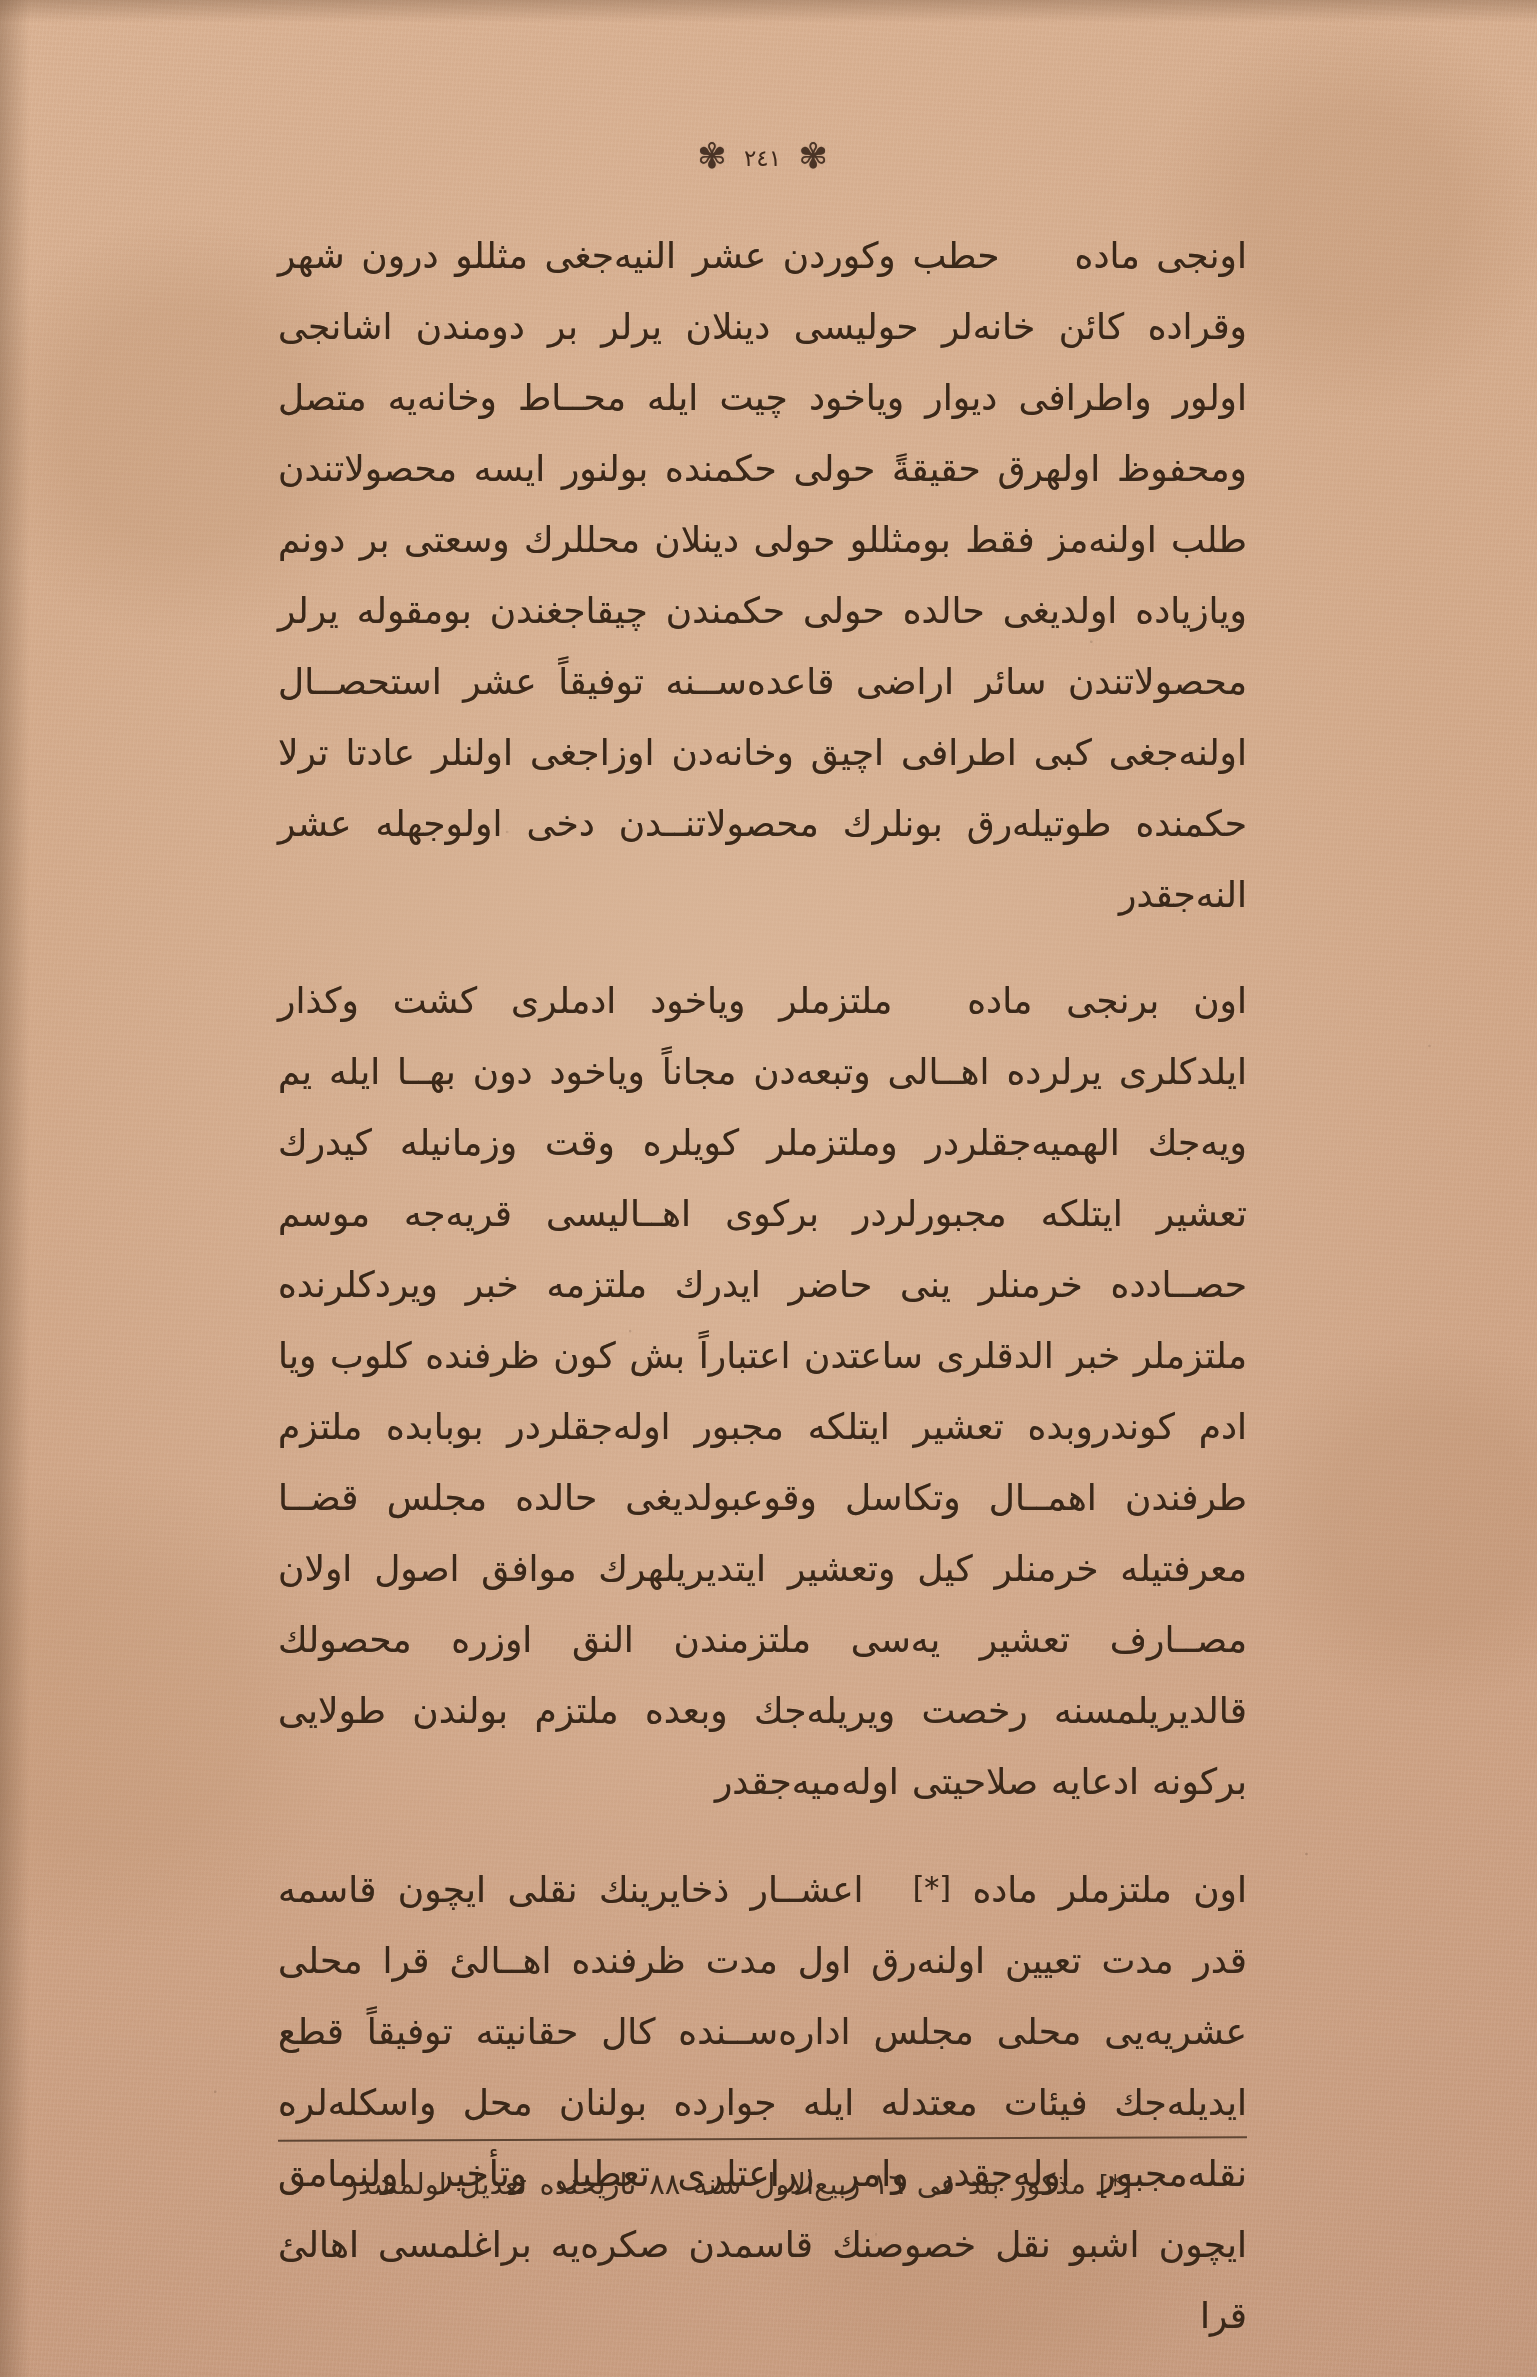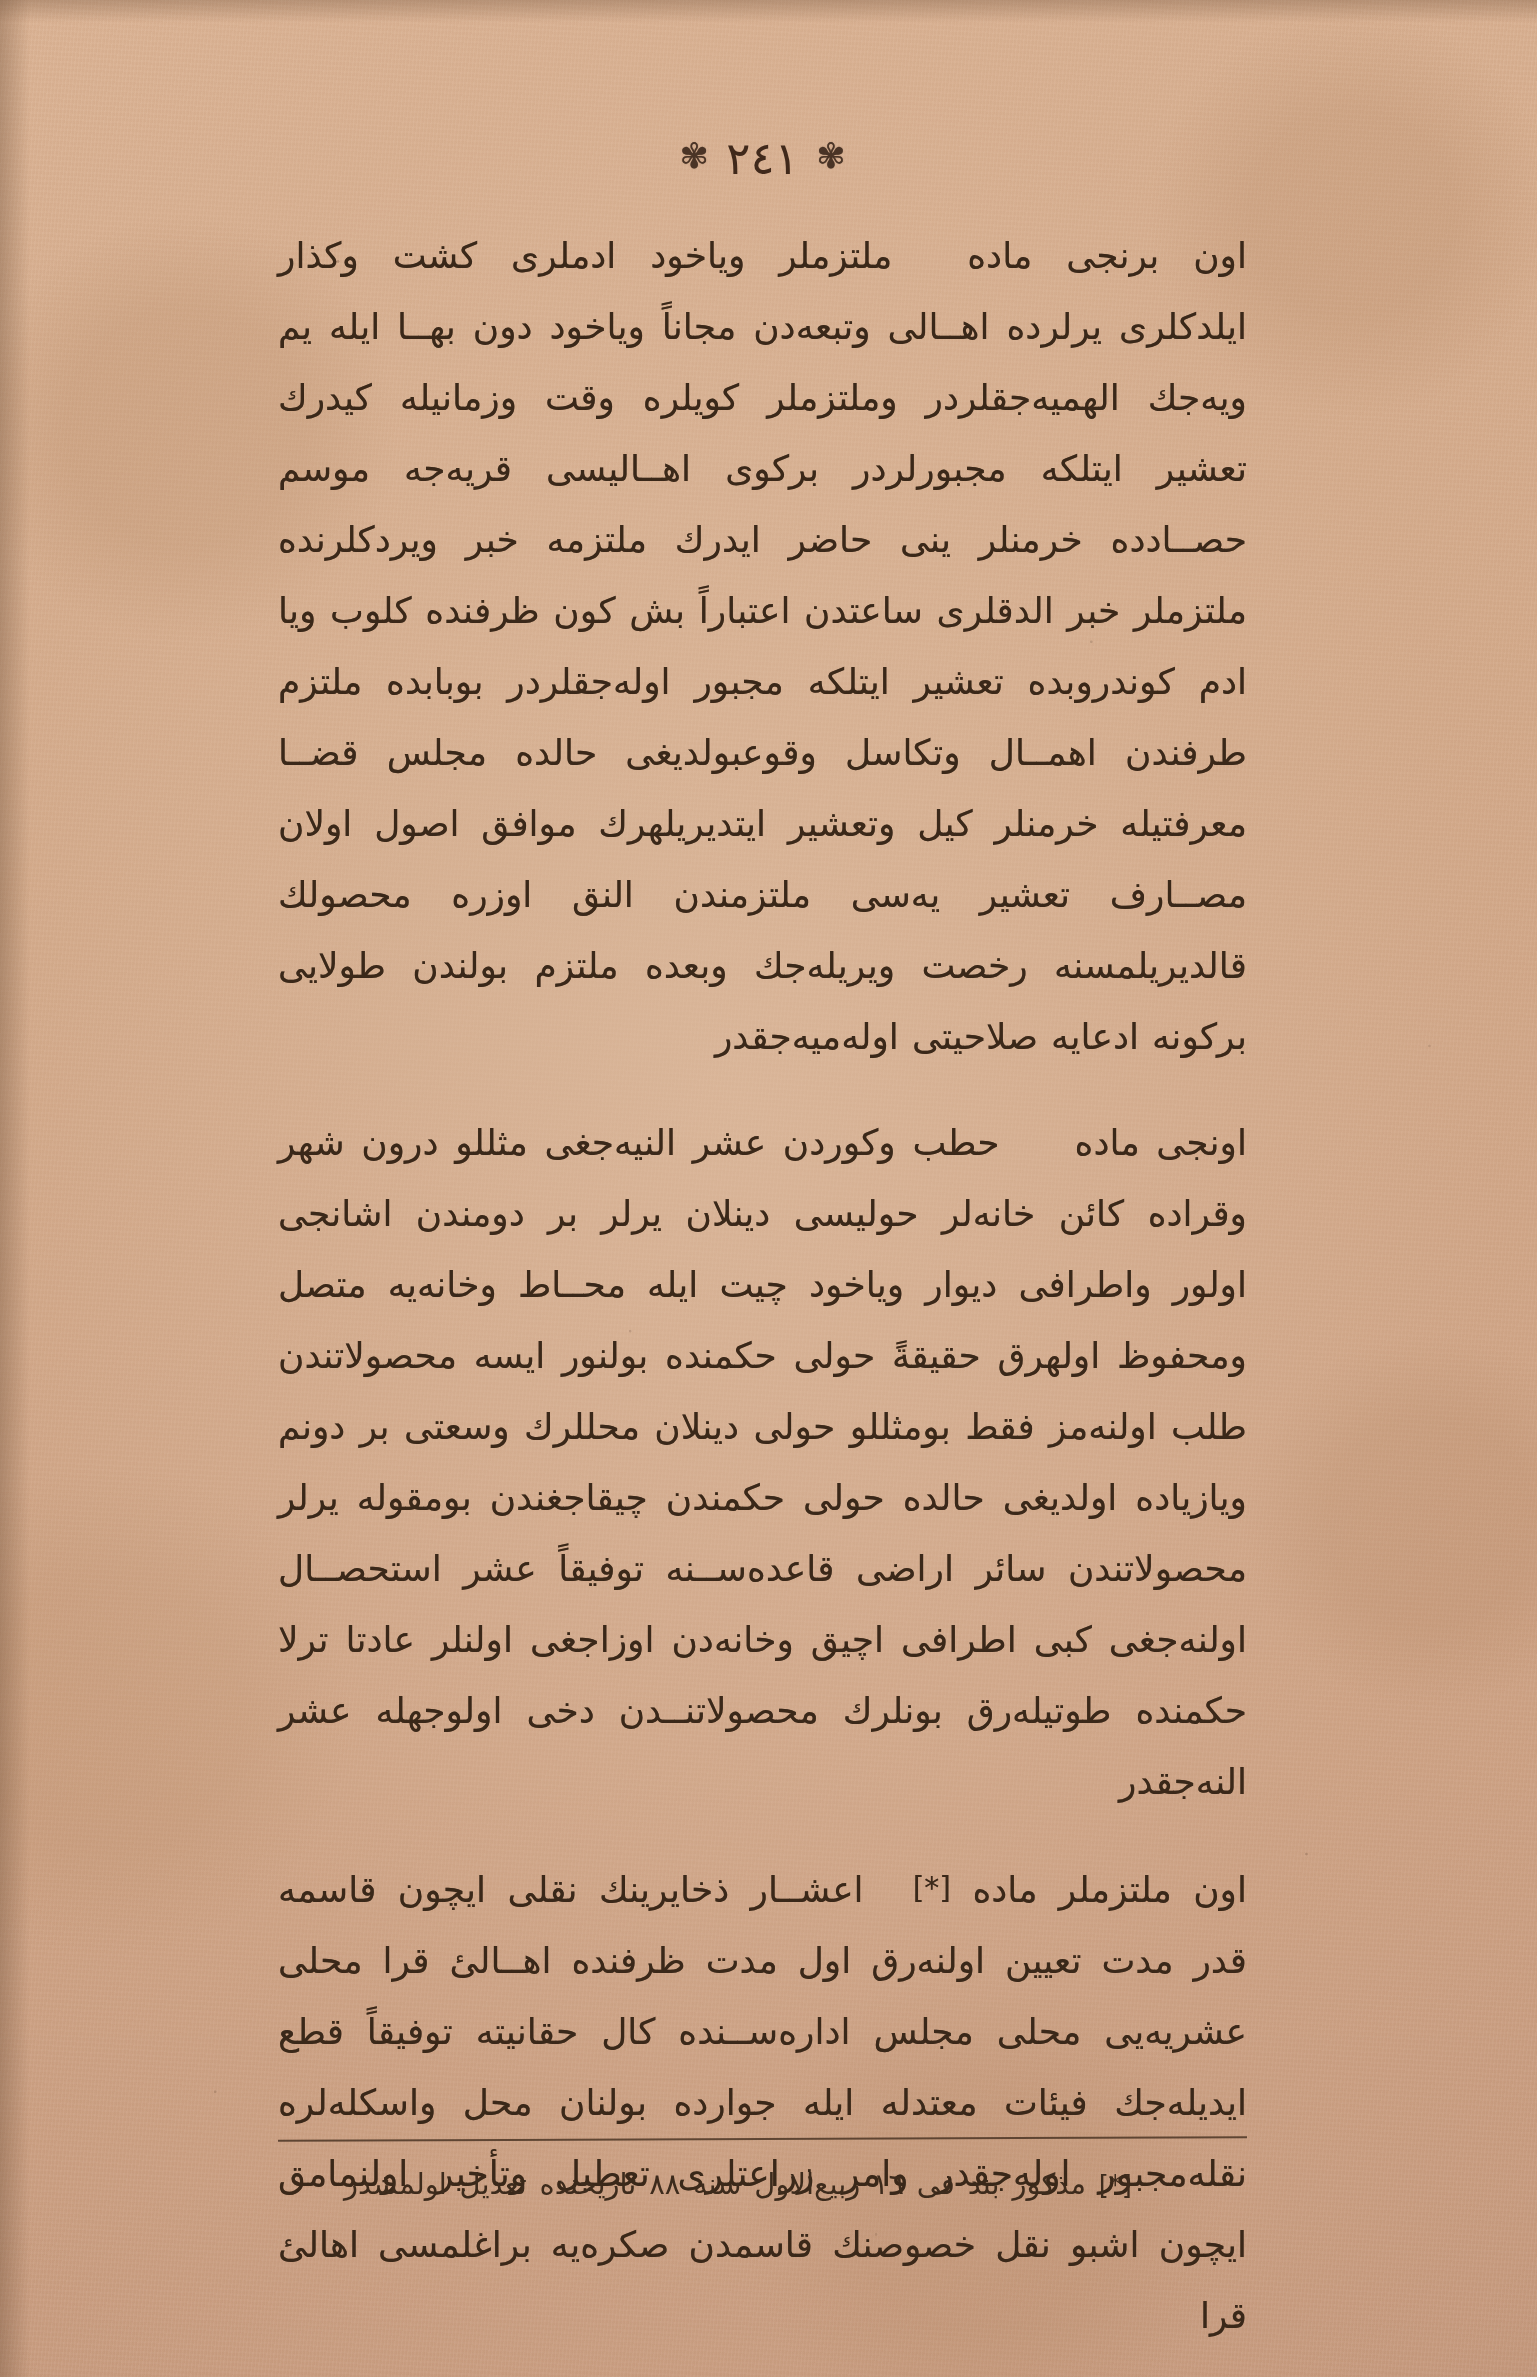--- a/index.html
+++ b/index.html
@@ -85,21 +85,21 @@
   }
   .ornament {
     font-size: 35px;
     line-height: 1;
     color: #4a3426;
     transform: translateY(-1.7px);
     text-shadow: 0 0 0.9px rgba(60,42,28,0.6);
   }
   .folio {
     font-family: "DejaVu Sans", sans-serif;
-    font-size: 45px;
+    font-size: 23px;
     line-height: 1;
     letter-spacing: 2.6px;
     color: #40291b;
   }
 
   
   .para {
     font-family: "DejaVu Sans", sans-serif;
     font-size: 36px;
     line-height: 71px;
@@ -183,45 +183,45 @@
   <div id="textblock">
 
     <div class="page-header">
       <span class="ornament">✾</span>
       <span class="folio">٢٤١</span>
       <span class="ornament">✾</span>
     </div>
 
 
     <p class="para gap-before ends-right">
+      <span>اونجی ماده</span><span class="artgap"></span><span>حطب وكوردن عشر النیه‌جغی مثللو درون شهر وقراده</span>
+      <span>كائن خانه‌لر حولیسی دینلان یرلر بر دومندن اشانجی اولور واطرافی دیوار</span>
+      <span>ویاخود چیت ایله محــاط وخانه‌یه متصل ومحفوظ اولهرق حقیقةً حولی</span>
+      <span>حكمنده بولنور ایسه محصولاتندن طلب اولنه‌مز فقط بومثللو حولی</span>
+      <span>دینلان محللرك وسعتی بر دونم ویازیاده اولدیغی حالده حولی حكمندن</span>
+      <span>چیقاجغندن بومقوله یرلر محصولاتندن سائر اراضی قاعده‌ســنه توفیقاً عشر</span>
+      <span>استحصــال اولنه‌جغی كبی اطرافی اچیق وخانه‌دن اوزاجغی اولنلر عادتا</span>
+      <span>ترلا حكمنده طوتیله‌رق بونلرك محصولاتنــدن دخی اولوجهله عشر</span>
+      <span>النه‌جقدر</span>
+    </p>
+
+    <p class="para gap-before ends-right">
       <span>اون برنجی ماده</span><span class="artgap"></span><span>ملتزملر ویاخود ادملری كشت وكذار ایلدكلری یرلرده</span>
       <span>اهــالی وتبعه‌دن مجاناً ویاخود دون بهــا ایله یم ویه‌جك الهمیه‌جقلردر</span>
       <span>وملتزملر كویلره وقت وزمانیله كیدرك تعشیر ایتلكه مجبورلردر بركوی</span>
       <span>اهــالیسی قریه‌جه موسم حصــادده خرمنلر ینی حاضر ایدرك ملتزمه خبر</span>
       <span>ویردكلرنده ملتزملر خبر الدقلری ساعتدن اعتباراً بش كون ظرفنده كلوب</span>
       <span>ویا ادم كوندروبده تعشیر ایتلكه مجبور اوله‌جقلردر بوبابده ملتزم طرفندن</span>
       <span>اهمــال وتكاسل وقوعبولدیغی حالده مجلس قضــا معرفتیله خرمنلر كیل</span>
       <span>وتعشیر ایتدیریلهرك موافق اصول اولان مصــارف تعشیر یه‌سی ملتزمندن</span>
       <span>النق اوزره محصولك قالدیریلمسنه رخصت ویریله‌جك وبعده ملتزم بولندن</span>
       <span>طولایی بركونه ادعایه صلاحیتی اوله‌میه‌جقدر</span>
     </p>
 
     <p class="para gap-before ends-right">
-      <span>اونجی ماده</span><span class="artgap"></span><span>حطب وكوردن عشر النیه‌جغی مثللو درون شهر وقراده</span>
-      <span>كائن خانه‌لر حولیسی دینلان یرلر بر دومندن اشانجی اولور واطرافی دیوار</span>
-      <span>ویاخود چیت ایله محــاط وخانه‌یه متصل ومحفوظ اولهرق حقیقةً حولی</span>
-      <span>حكمنده بولنور ایسه محصولاتندن طلب اولنه‌مز فقط بومثللو حولی</span>
-      <span>دینلان محللرك وسعتی بر دونم ویازیاده اولدیغی حالده حولی حكمندن</span>
-      <span>چیقاجغندن بومقوله یرلر محصولاتندن سائر اراضی قاعده‌ســنه توفیقاً عشر</span>
-      <span>استحصــال اولنه‌جغی كبی اطرافی اچیق وخانه‌دن اوزاجغی اولنلر عادتا</span>
-      <span>ترلا حكمنده طوتیله‌رق بونلرك محصولاتنــدن دخی اولوجهله عشر</span>
-      <span>النه‌جقدر</span>
-    </p>
-
-    <p class="para gap-before ends-right">
       <span>اون ملتزملر ماده</span>
       <span class="fn-ref">[*]</span><span class="artgap sm"></span><span>اعشــار ذخایرینك نقلی ایچون قاسمه قدر مدت</span>
       <span>تعیین اولنه‌رق اول مدت ظرفنده اهــالیٔ قرا محلی عشریه‌یی محلی مجلس</span>
       <span>اداره‌ســنده كال حقانیته توفیقاً قطع ایدیله‌جك فیئات معتدله ایله جوارده</span>
       <span>بولنان محل واسكله‌لره نقله‌مجبور اوله‌جقدر وامر زراعتلری تعطیل وتأخیر</span>
       <span>اولنمامق ایچون اشبو نقل خصوصنك قاسمدن صكره‌یه براغلمسی اهالیٔ قرا</span>
     </p>
 
   </div>
 

